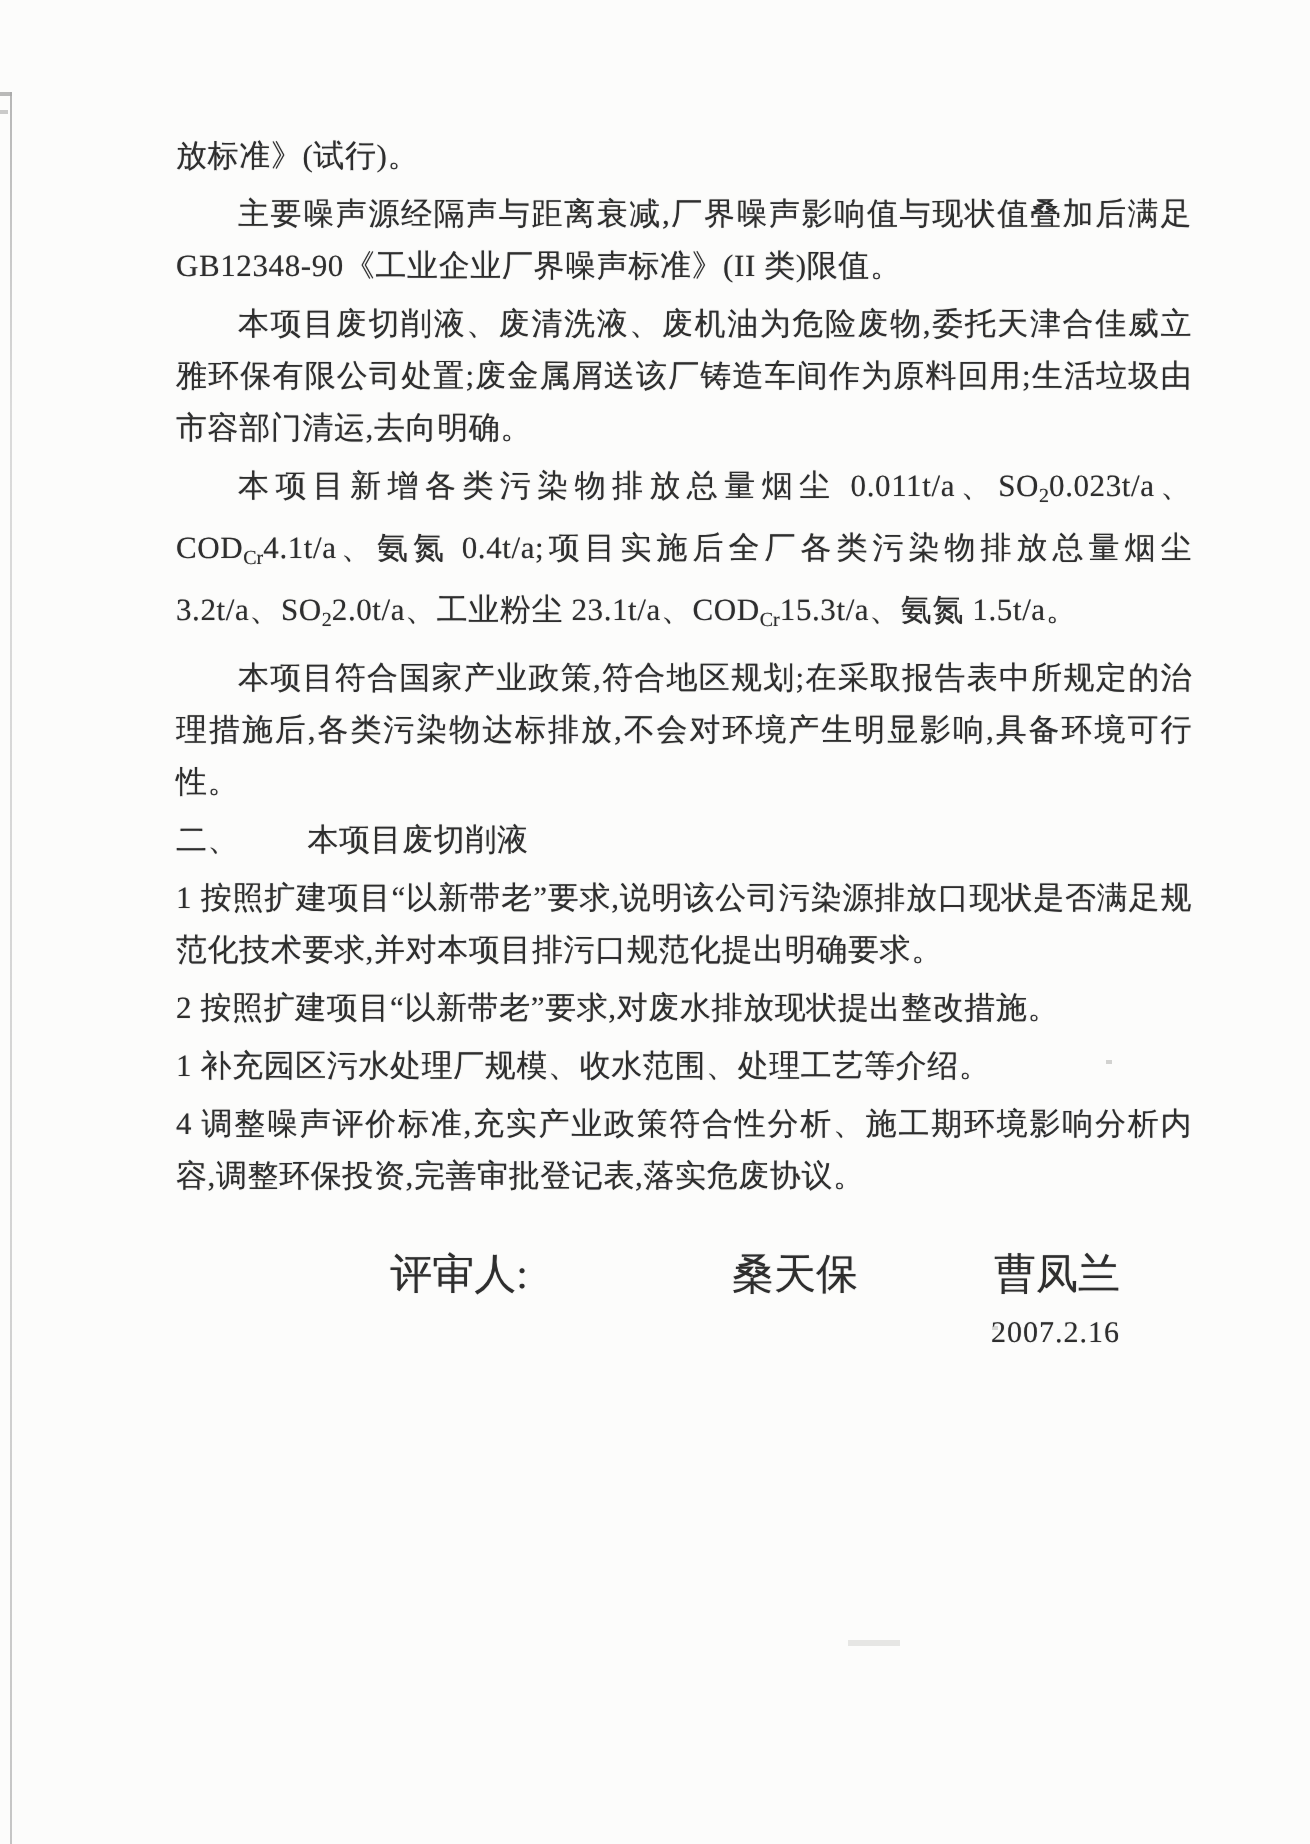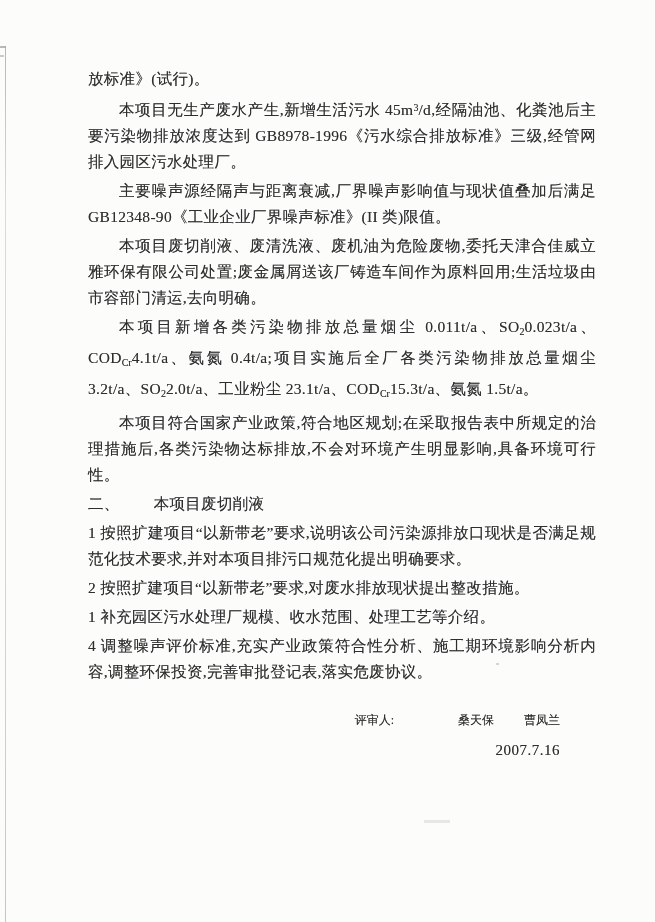--- a/index.html
+++ b/index.html
@@ -57,23 +57,24 @@
   .item { text-indent: 0; }
   .seg-sub { font-size: 10px; vertical-align: -3px; letter-spacing: 0; }
   .seg-sup { font-size: 10px; vertical-align: 4px; letter-spacing: 0; }
   .seg-gap { margin-left: 2.2em; }
 
   .signature-row {
     margin-top: 22px;
     display: flex;
     justify-content: flex-end;
     padding-right: 36px;
-    font-size: 12px;
+    font-size: 21px;
     line-height: 26px;
     text-shadow: 0 0 0.5px rgba(60,60,60,0.55);
+    gap: 38px;
   }
   .signature-row .sig-label { margin-right: 34px; }
   .signature-row .sig-name { margin-left: 30px; }
   .date-row {
     display: flex;
     justify-content: flex-end;
     padding-right: 36px;
     margin-top: 6px;
     font-size: 15px;
     line-height: 22px;
@@ -90,21 +91,20 @@
   <div class="edge-dash-1"></div>
   <div class="edge-dash-2"></div>
   <div class="speck-1"></div>
   <div class="speck-2"></div>
   <div class="speck-3"></div>
 
   <div class="content">
 
     <p class="block"><span>放标准》(试行)。</span></p>
 
-    <p class="block para"><span>本项目无生产废水产生,新增生活污水 45m</span><span class="seg-sup">3</span><span>/d,经隔油池、化粪池后主要污染物排放浓度达到 GB8978-1996《污水综合排放标准》三级,经管网排入园区污水处理厂。</span></p>
 
     <p class="block para"><span>主要噪声源经隔声与距离衰减,厂界噪声影响值与现状值叠加后满足GB12348-90《工业企业厂界噪声标准》(II 类)限值。</span></p>
 
     <p class="block para"><span>本项目废切削液、废清洗液、废机油为危险废物,委托天津合佳威立雅环保有限公司处置;废金属屑送该厂铸造车间作为原料回用;生活垃圾由市容部门清运,去向明确。</span></p>
 
     <p class="block para"><span>本项目新增各类污染物排放总量烟尘 0.011t/a、SO</span><span class="seg-sub">2</span><span>0.023t/a、COD</span><span class="seg-sub">Cr</span><span>4.1t/a、氨氮 0.4t/a;项目实施后全厂各类污染物排放总量烟尘 3.2t/a、SO</span><span class="seg-sub">2</span><span>2.0t/a、工业粉尘 23.1t/a、COD</span><span class="seg-sub">Cr</span><span>15.3t/a、氨氮 1.5t/a。</span></p>
 
     <p class="block para"><span>本项目符合国家产业政策,符合地区规划;在采取报告表中所规定的治理措施后,各类污染物达标排放,不会对环境产生明显影响,具备环境可行性。</span></p>
 
     <p class="block heading"><span>二、</span><span class="seg-gap">本项目废切削液</span></p>
@@ -119,17 +119,17 @@
 
     <p class="block item"><span>4 调整噪声评价标准,充实产业政策符合性分析、施工期环境影响分析内容,调整环保投资,完善审批登记表,落实危废协议。</span></p>
 
     <div class="signature-row">
       <span class="sig-label">评审人:</span>
       <span class="sig-name">桑天保</span>
       <span class="sig-name">曹凤兰</span>
     </div>
 
     <div class="date-row">
-      <span>2007.7.16</span>
+      <span>2007.2.16</span>
     </div>
 
   </div>
 </div>
 
 </body></html>

